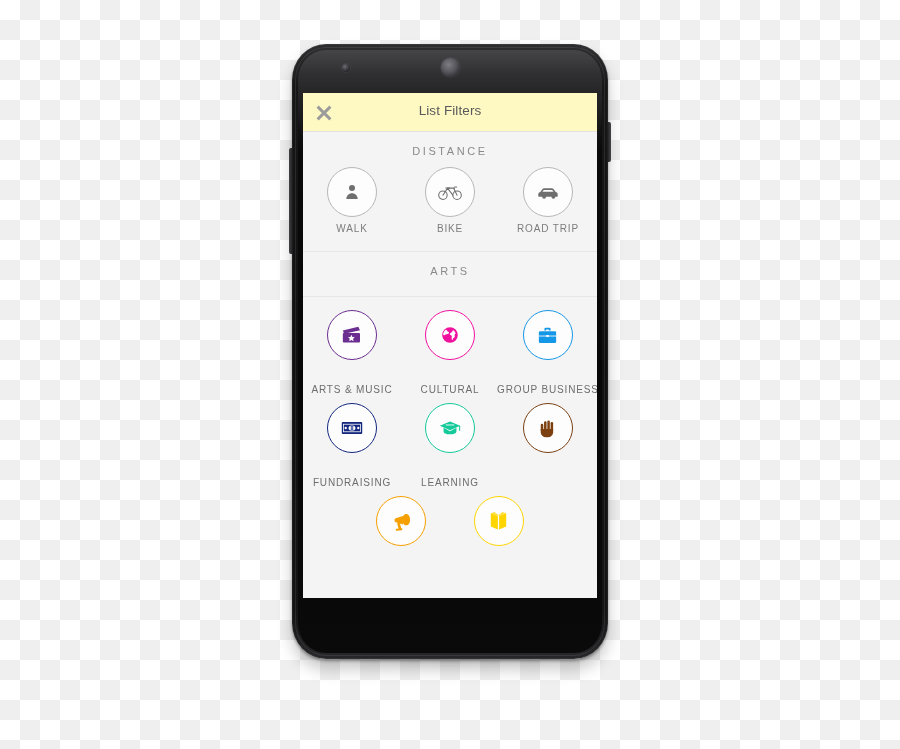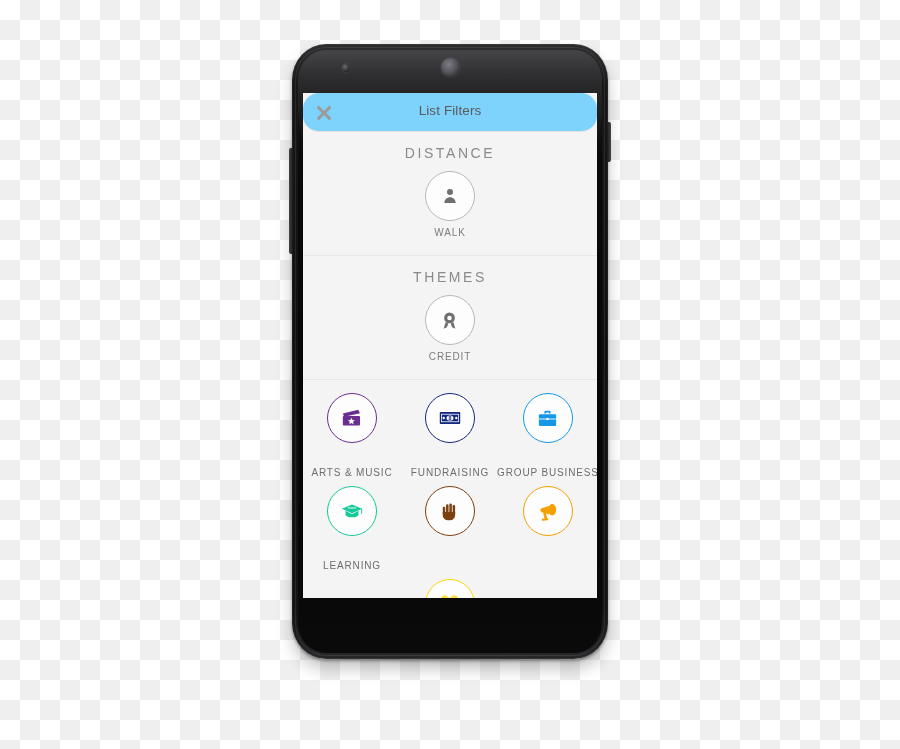--- a/index.html
+++ b/index.html
@@ -115,23 +115,22 @@
     top: 93px;
     width: 294px;
     height: 505px;
     background: #f4f4f4;
     overflow: hidden;
   }
 
   .appbar {
     position: relative;
     height: 38px;
-    background: #7dd3fc;
+    background: #fef9c3;
     border-bottom: 1px solid #e2e2e2;
-    border-radius: 16px;
   }
   .close-btn {
     position: absolute;
     left: 11px; top: 10px;
     width: 20px; height: 20px;
     cursor: pointer;
   }
   .close-btn svg { display: block; }
   .appbar-title {
     position: absolute;
@@ -143,21 +142,21 @@
   }
 
   .section {
     position: relative;
     border-bottom: 1px solid #e7e7e7;
     padding: 13px 0 9px;
   }
   .section:last-child { border-bottom: none; }
   .section-title {
     text-align: center;
-    font-size: 14px;
+    font-size: 11px;
     letter-spacing: 2.6px;
     color: #8a8a8a;
     margin-bottom: 10px;
   }
   .grid {
     display: flex;
     flex-wrap: wrap;
     justify-content: center;
   }
   .cell {
@@ -227,44 +226,56 @@
             <span>
               <svg width="20" height="20" viewBox="0 0 24 24" fill="#6f6f6f">
                 <circle cx="12" cy="7.2" r="3.6"></circle>
                 <path d="M5.2 20.5c0-4.2 3.1-7 6.8-7s6.8 2.8 6.8 7z"></path>
               </svg>
             </span>
           </div>
           <div class="label">WALK</div>
         </div>
 
-
+        <div class="cell">
+          <div class="circle">
+            <span>
+              <svg width="24" height="18" viewBox="0 0 34 24" fill="none" stroke="#6f6f6f" stroke-width="1.5">
+                <circle cx="7" cy="16.5" r="6"></circle>
+                <circle cx="27" cy="16.5" r="6"></circle>
+                <path d="M7 16.5 L13.5 6.5 L21 16.5 M13.5 6.5 L23.5 6.5 M27 16.5 L22 6.2" stroke-linecap="round" stroke-linejoin="round"></path>
+                <path d="M11 6.2 L16.5 6.2" stroke-linecap="round"></path>
+                <path d="M23.5 5 L26.5 5" stroke-linecap="round"></path>
+              </svg>
+            </span>
+          </div>
+          <div class="label">BIKE</div>
+        </div>
+
+        <div class="cell">
+          <div class="circle">
+            <span>
+              <svg width="24" height="16" viewBox="0 0 32 20" fill="#6f6f6f">
+                <path d="M3 13.5c0-2 1.3-3.3 3-3.8l2.4-3.4C9 5.4 10 5 11 5h10c1 0 2 .4 2.6 1.3l2.4 3.4c1.7.5 3 1.8 3 3.8v1.8a1 1 0 0 1-1 1h-2.2a2.6 2.6 0 0 1-5.2 0h-7.2a2.6 2.6 0 0 1-5.2 0H4a1 1 0 0 1-1-1z"></path>
+                <path d="M10.4 7.2h11.2l1.8 2.6H8.6z" fill="#fdfdfd"></path>
+              </svg>
+            </span>
+          </div>
+          <div class="label">ROAD TRIP</div>
+        </div>
 
       </div>
     </div>
 
     <div class="section">
-      <div class="section-title">THEMES</div>
+      <div class="section-title">ARTS</div>
       <div class="grid">
 
 
 
-        <div class="cell">
-          <div class="circle">
-            <span>
-              <svg width="19" height="21" viewBox="0 0 22 24" fill="#6f6f6f">
-                <circle cx="11" cy="9" r="6.2"></circle>
-                <circle cx="11" cy="9" r="2.6" fill="#fdfdfd"></circle>
-                <path d="M6.6 13.8 L4.2 21.6 L8 19.9 L9.6 15.4 Z"></path>
-                <path d="M15.4 13.8 L17.8 21.6 L14 19.9 L12.4 15.4 Z"></path>
-              </svg>
-            </span>
-          </div>
-          <div class="label">CREDIT</div>
-        </div>
 
       </div>
     </div>
 
     <div class="section themes">
       <div class="grid">
 
         <div class="cell">
           <div class="circle" style="border-color:#6b2d8f">
             <span>
@@ -272,52 +283,64 @@
                 <path d="M2 6.6 L20.5 2.2 L22.6 6.4 L3.6 10.4 Z"></path>
                 <rect x="2" y="9.6" width="20.6" height="11.4" rx="1.2"></rect>
                 <path d="M12.3 11.6 l1.25 2.66 2.85.35-2.1 2 .57 2.86-2.57-1.42-2.57 1.42.57-2.86-2.1-2 2.85-.35z" fill="#fdfdfd"></path>
               </svg>
             </span>
           </div>
           <div class="label">ARTS &amp; MUSIC</div>
         </div>
 
 
+        <div class="cell">
+          <div class="circle" style="border-color:#f0119e">
+            <span>
+              <svg width="20" height="20" viewBox="0 0 24 24" fill="#f0119e">
+                <circle cx="12" cy="12" r="9.4"></circle>
+                <path d="M7.2 5.4 c1.4 1 1.2 2.4 2.6 2.6 1.4.2 1.2 1.9.2 2.6-1 .7-2.6.2-3.5 1.2-.9 1-2.2.5-2.9-.4.3-2.6 1.8-4.7 3.6-6z" fill="#fdfdfd"></path>
+                <path d="M15.5 6 c1.6 1 2.8 2.6 3.3 4.5-1 .3-1.6 1.2-1.2 2.2.4 1 .1 2.1-.9 2.6-1.2.6-1.6 1.9-1.5 3.1-1.3-.8-1.5-2.3-1.1-3.6.4-1.4-.4-2.3-1.5-2.7-1.2-.4-1-2 .1-2.5 1.1-.5 2.3-1.4 2.8-3.6z" fill="#fdfdfd"></path>
+              </svg>
+            </span>
+          </div>
+          <div class="label">CULTURAL</div>
+        </div>
+
+        <div class="cell">
+          <div class="circle" style="border-color:#1597e8">
+            <span>
+              <svg width="21" height="19" viewBox="0 0 24 22" fill="#1597e8">
+                <path d="M8.4 5.2 V3.6 a1.6 1.6 0 0 1 1.6-1.6 h4 a1.6 1.6 0 0 1 1.6 1.6 V5.2 h-2 V4 h-3.2 v1.2z"></path>
+                <rect x="2" y="6" width="20" height="13.6" rx="1.4"></rect>
+                <rect x="10.6" y="10.4" width="2.8" height="2.4" fill="#fdfdfd"></rect>
+                <path d="M2 11.6 H22" stroke="#fdfdfd" stroke-width="1"></path>
+              </svg>
+            </span>
+          </div>
+          <div class="label">GROUP BUSINESS</div>
+        </div>
 
         <div class="cell">
           <div class="circle" style="border-color:#13277f">
             <span>
               <svg width="22" height="16" viewBox="0 0 28 20" fill="#13277f">
                 <rect x="1" y="2.4" width="26" height="15.2" rx="1.2"></rect>
                 <rect x="3.2" y="5.2" width="21.6" height="9.6" fill="none" stroke="#fdfdfd" stroke-width="1"></rect>
                 <ellipse cx="14" cy="10" rx="4.4" ry="3.3" fill="#fdfdfd"></ellipse>
                 <path d="M14 7.4 v5.2 M12.2 8.6 h3.6 M12.2 11.4 h3.6" stroke="#13277f" stroke-width="1.1"></path>
                 <circle cx="6" cy="10" r="1.5" fill="#fdfdfd"></circle>
                 <circle cx="22" cy="10" r="1.5" fill="#fdfdfd"></circle>
               </svg>
             </span>
           </div>
           <div class="label">FUNDRAISING</div>
         </div>
 
         <div class="cell">
-          <div class="circle" style="border-color:#1597e8">
-            <span>
-              <svg width="21" height="19" viewBox="0 0 24 22" fill="#1597e8">
-                <path d="M8.4 5.2 V3.6 a1.6 1.6 0 0 1 1.6-1.6 h4 a1.6 1.6 0 0 1 1.6 1.6 V5.2 h-2 V4 h-3.2 v1.2z"></path>
-                <rect x="2" y="6" width="20" height="13.6" rx="1.4"></rect>
-                <rect x="10.6" y="10.4" width="2.8" height="2.4" fill="#fdfdfd"></rect>
-                <path d="M2 11.6 H22" stroke="#fdfdfd" stroke-width="1"></path>
-              </svg>
-            </span>
-          </div>
-          <div class="label">GROUP BUSINESS</div>
-        </div>
-
-        <div class="cell">
           <div class="circle" style="border-color:#14c99a">
             <span>
               <svg width="22" height="18" viewBox="0 0 26 20" fill="#14c99a">
                 <path d="M13 2.2 L25 7.4 L13 12.6 L1 7.4 Z"></path>
                 <path d="M5.4 9.8 v4.2 c0 2 3.4 3.4 7.6 3.4 s7.6-1.4 7.6-3.4 V9.8 L13 13.8 Z"></path>
                 <path d="M8 6.4 L18 6.4" stroke="#fdfdfd" stroke-width="1.1"></path>
                 <path d="M24.4 7.8 v5" stroke="#14c99a" stroke-width="1.2" stroke-linecap="round"></path>
               </svg>
             </span>
           </div>

